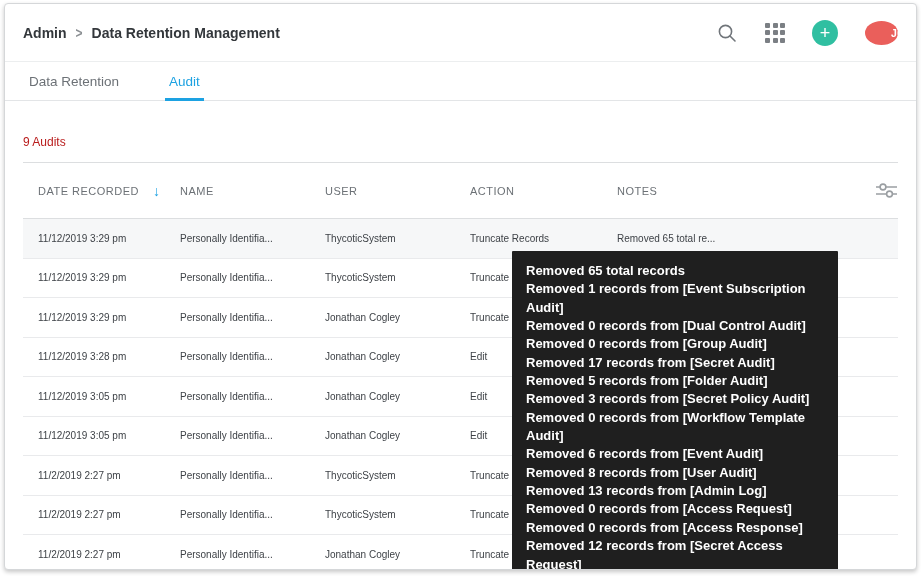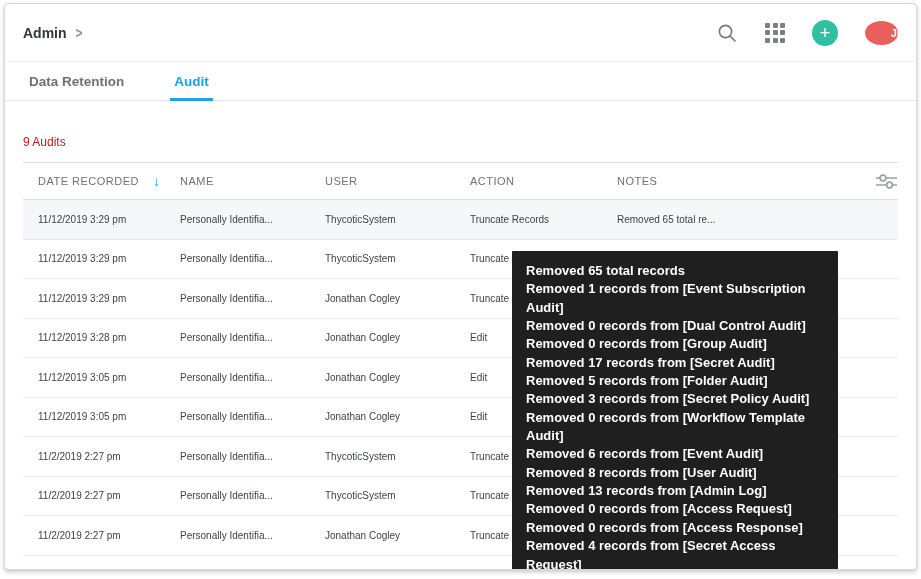--- a/index.html
+++ b/index.html
@@ -18,29 +18,29 @@
   .top-actions { display:flex; align-items:center; gap:27px; }
   .icon-btn { background:none; border:none; cursor:pointer; display:flex; align-items:center; }
   .grid-icon { display:grid; grid-template-columns:repeat(3,5px); grid-template-rows:repeat(3,5px); gap:2.5px; }
   .grid-icon i { background:#7b7f84; border-radius:1px; }
   .plus-btn { width:26px; height:26px; border-radius:50%; background:#30BFA1; color:#fff; border:none;
               font-size:18px; line-height:24px; cursor:pointer; display:flex; align-items:center; justify-content:center; }
   .avatar { width:24px; height:24px; border-radius:50%; background:#EA5F5B; color:#fff;
             font-size:10.5px; font-weight:bold; display:flex; align-items:center; justify-content:center;
             letter-spacing:.3px; cursor:pointer; border:none;padding-left:33px; }
   
-  .tabs { height:39px; display:flex; align-items:stretch; padding:0 20px; border-bottom:1px solid #e3e5e7;font-weight:bold; }
+  .tabs { height:39px; display:flex; align-items:stretch; padding:0 20px; border-bottom:1px solid #e3e5e7; }
   .tab { position:relative; display:flex; align-items:center; padding:0 4px; margin-right:42px;
          font-size:13.5px; color:#6c7176; cursor:pointer; }
   .tab.active { color:#1DA2E2; }
   .tab.active::after { content:""; position:absolute; left:0; right:0; bottom:-1px; height:3px; background:#1DA2E2; }
   
   .main { padding:0 18px; }
   .count { margin-top:34px; margin-bottom:13px; font-size:12px; color:#b91c1c; }
-  .thead { display:flex; align-items:center; height:38px; border-top:1px solid #dcdee0; border-bottom:1px solid #dcdee0;
+  .thead { display:flex; align-items:center; height:57px; border-top:1px solid #dcdee0; border-bottom:1px solid #dcdee0;
            padding-left:15px; }
   .th { font-size:11px; letter-spacing:.5px; color:#6c7176; display:flex; align-items:center; cursor:pointer; }
   .c0{width:142px;} .c1{width:145px;} .c2{width:145px;} .c3{width:147px;} .c4{flex:1;}
   .sort-arrow { color:#1DA2E2; font-size:14px; margin-left:14px; font-weight:bold; }
   .filter-cell { width:42px; display:flex; justify-content:flex-end; align-items:center; cursor:pointer; }
   .row { display:flex; align-items:center; height:39.5px; border-bottom:1px solid #e9eaec;
          padding-left:15px; font-size:10px; color:#3e4247; cursor:pointer; }
   .row.hl { background:#f6f7f8; }
   .cell { white-space:nowrap; overflow:hidden; }
   
@@ -50,20 +50,21 @@
 </style>
 </head>
 <body>
 
 <div class="page">
 
   <div class="topbar">
     <div class="breadcrumb">
       <span class="crumb">Admin</span>
       <span class="chev">&gt;</span>
+      <span>Data Retention Management</span>
     </div>
     <div class="top-actions">
       <button class="icon-btn" aria-label="search">
         <svg width="22" height="22" viewBox="0 0 22 22">
           <circle cx="9.5" cy="9.5" r="6.1" fill="none" stroke="#70757a" stroke-width="1.6"></circle>
           <line x1="14" y1="14" x2="19" y2="19" stroke="#70757a" stroke-width="1.6" stroke-linecap="round"></line>
         </svg>
       </button>
       <button class="icon-btn" aria-label="apps">
         <span class="grid-icon">
@@ -227,16 +228,16 @@
     <div>Removed 6 records from [Event Audit]</div>
 
     <div>Removed 8 records from [User Audit]</div>
 
     <div>Removed 13 records from [Admin Log]</div>
 
     <div>Removed 0 records from [Access Request]</div>
 
     <div>Removed 0 records from [Access Response]</div>
 
-    <div>Removed 4 records from [Secret Access Request]</div>
+    <div>Removed 12 records from [Secret Access Request]</div>
   </div>
 
 </div>
 
 </body></html>

